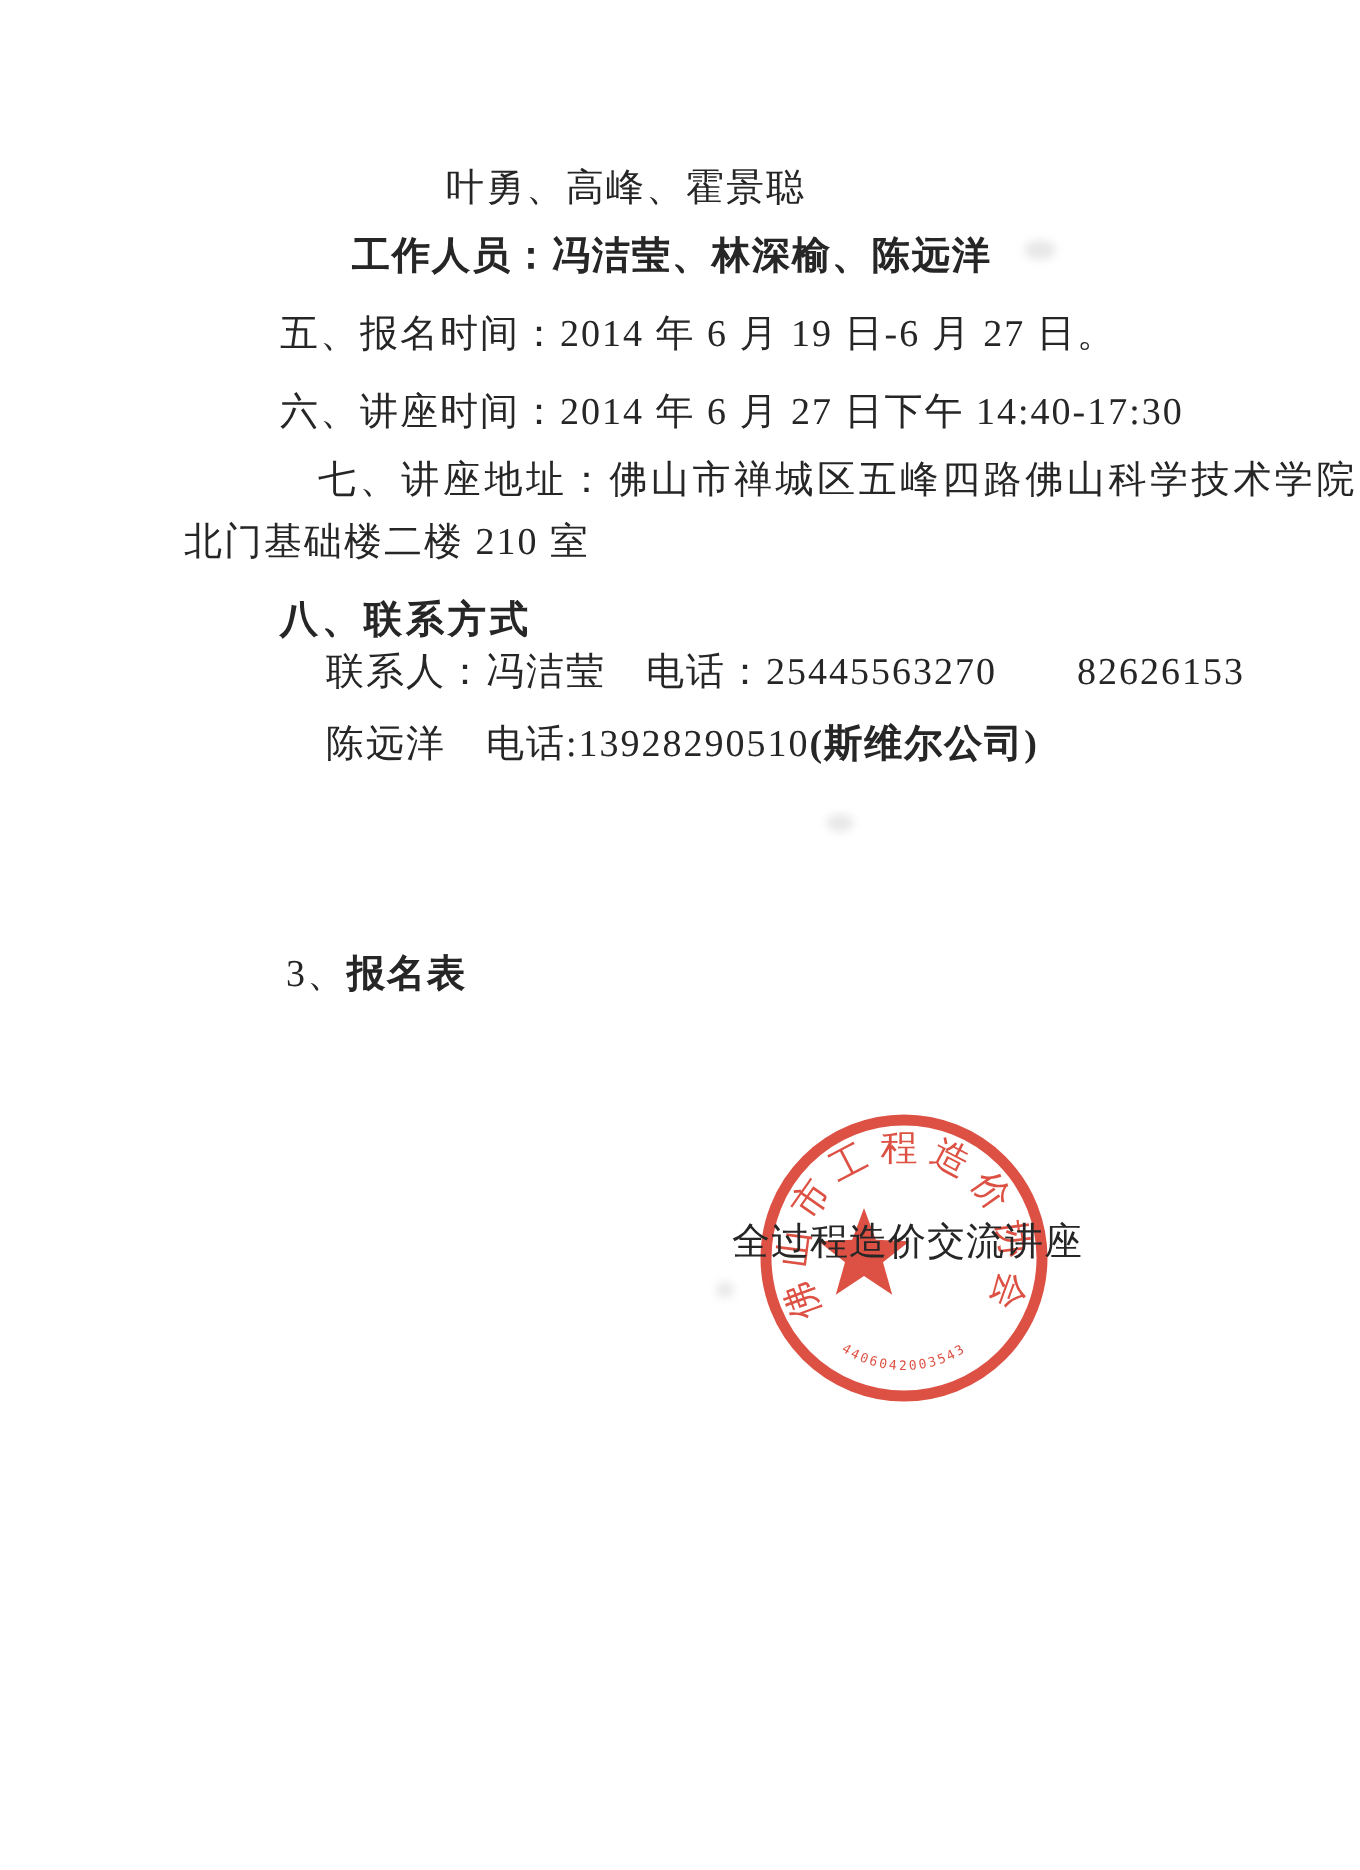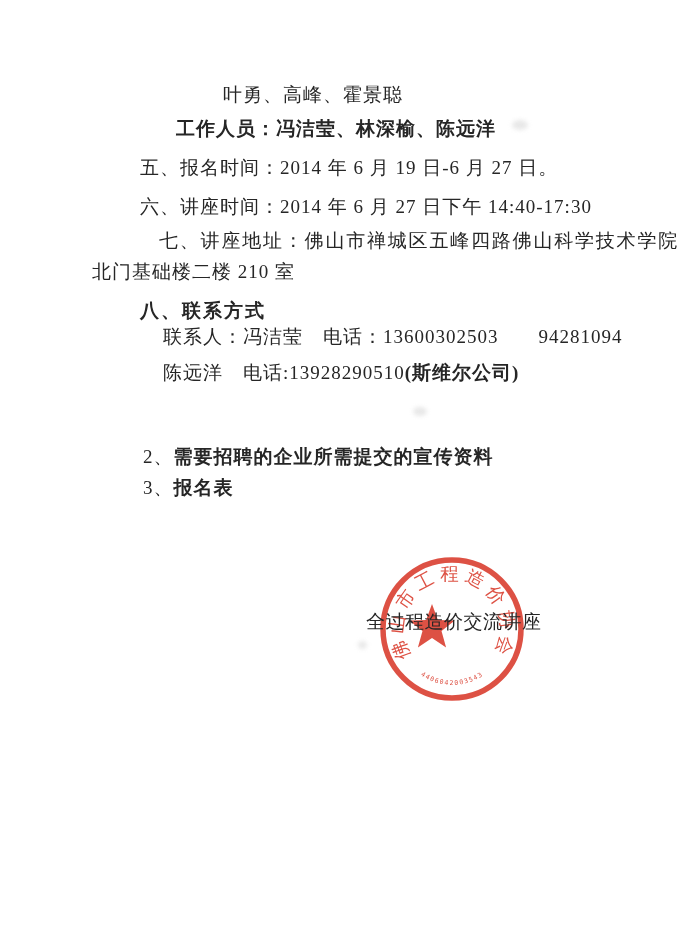--- a/index.html
+++ b/index.html
@@ -60,26 +60,25 @@
 
 <div class="page">
 
   <div class="line l1">叶勇、高峰、霍景聪</div>
   <div class="line l2">工作人员：冯洁莹、林深榆、陈远洋</div>
   <div class="line l3">五、报名时间：2014 年 6 月 19 日-6 月 27 日。</div>
   <div class="line l4">六、讲座时间：2014 年 6 月 27 日下午 14:40-17:30</div>
   <div class="line l5">七、讲座地址：佛山市禅城区五峰四路佛山科学技术学院</div>
   <div class="line l6">北门基础楼二楼 210 室</div>
   <div class="line l7">八、联系方式</div>
-  <div class="line l8">联系人：冯洁莹　电话：13600302503　　94281094</div>
+  <div class="line l8">联系人：冯洁莹　电话：25445563270　　82626153</div>
 
   <div class="line l9"><span>陈远洋　电话:13928290510</span><span class="b">(斯维尔公司)</span></div>
 
 
-  <div class="line l11"><span>2、</span><span class="b">需要招聘的企业所需提交的宣传资料</span></div>
 
   <div class="line l12"><span>3、</span><span class="b">报名表</span></div>
 
   <div class="line sig-org">全过程造价交流讲座</div>
 
   <svg class="seal" viewBox="-95 -95 190 190" xmlns="http://www.w3.org/2000/svg">
 
     <circle cx="0" cy="0" r="69" fill="none" stroke="#d93a2b" stroke-width="5.5"></circle>
 
     <polygon transform="translate(-20,-1)" points="0,-24 5.9,-8.1 22.8,-7.4 9.5,3.1 14.1,19.4 0,10 -14.1,19.4 -9.5,3.1 -22.8,-7.4 -5.9,-8.1" fill="#d93a2b"></polygon>

